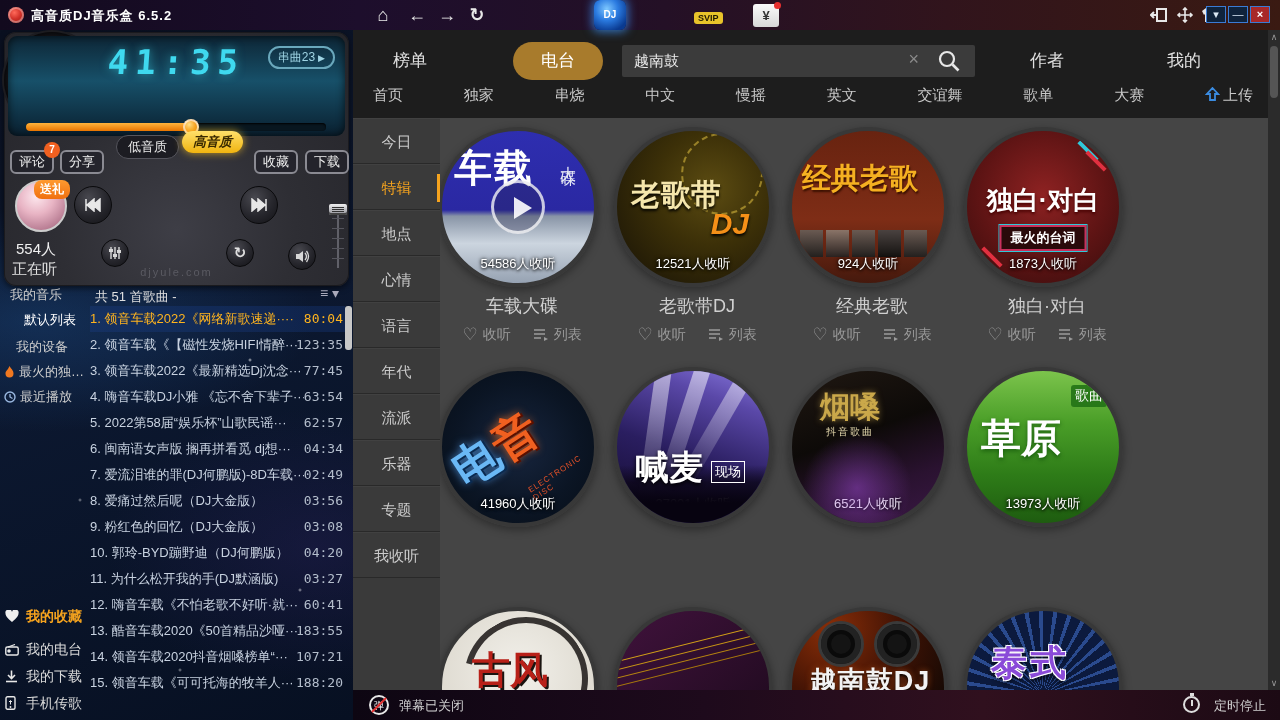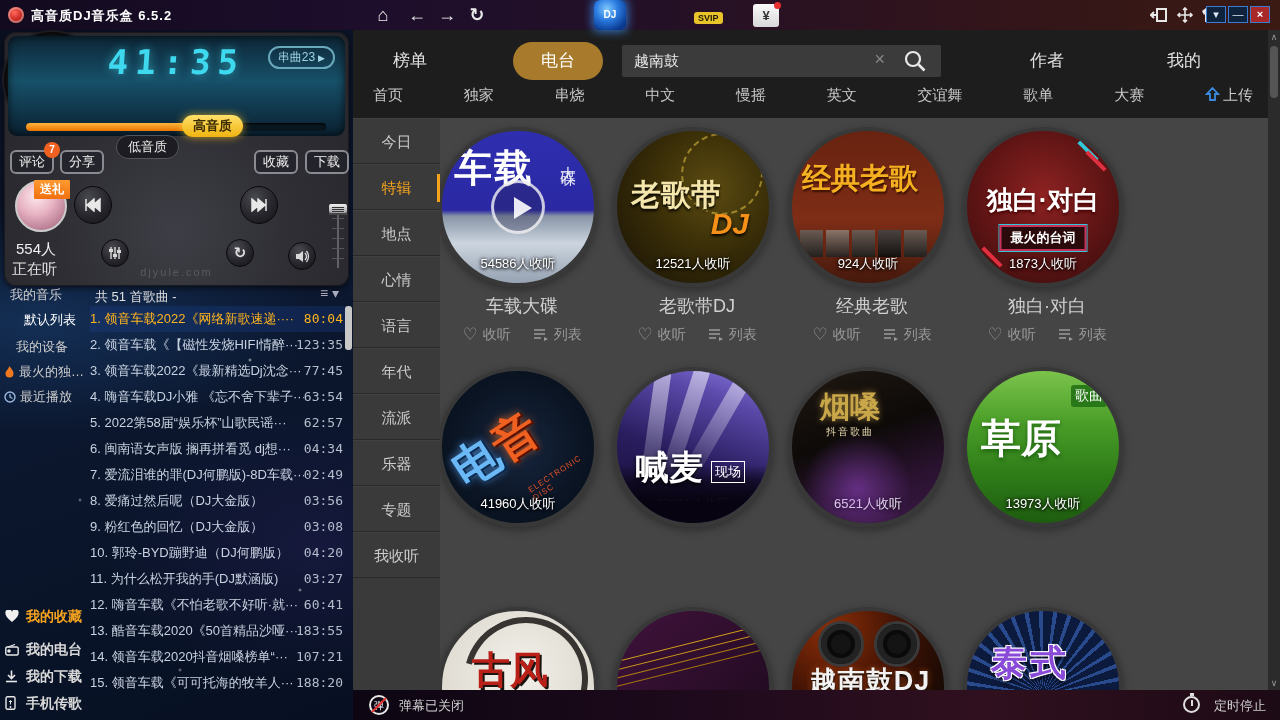--- a/index.html
+++ b/index.html
@@ -62,35 +62,35 @@
     color:#9fd0e0; font-size:13px; font-weight:bold; }
   #progress-track { position:absolute; left:18px; top:87px; width:300px; height:8px; border-radius:4px;
     background:#08161f; box-shadow:inset 0 1px 2px #000; cursor:pointer; }
   #progress-fill { height:100%; border-radius:4px; background:linear-gradient(180deg,#ffb43c,#e87400); }
   #progress-thumb { position:absolute; top:-4px; width:16px; height:16px; border-radius:50%;
     background:radial-gradient(circle at 35% 30%, #ffe08a 0%, #f5a020 55%, #d86a00 100%);
     border:2px solid rgba(255,255,255,.65); transform:translateX(-8px); }
 
   .pill { position:absolute; border-radius:14px; font-size:13px; padding:2px 11px; cursor:pointer; }
   #q-low { left:112px; top:103px; background:#1c1c22; color:#e8e8e8; border:1px solid #55555d; }
-  #q-high { left:178px; top:83px; background:linear-gradient(#ffe06a,#f0b410); color:#3a2a00; font-weight:bold;
-    box-shadow:0 0 8px rgba(255,200,40,.7); }
+  #q-high { left:178px; top:99px; background:linear-gradient(#ffe06a,#f0b410); color:#3a2a00; font-weight:bold;
+    box-shadow:0 0 8px rgba(255,200,40,.7);font-style:italic; }
   .deck-btn { position:absolute; border:2px solid #8a8a92; border-radius:6px; background:rgba(30,30,38,.55);
     color:#f0f0f0; font-size:13px; padding:1px 7px; cursor:pointer; }
   #btn-comment { left:6px; top:118px; }
   #comment-badge { position:absolute; left:40px; top:110px; width:16px; height:16px; border-radius:50%;
     background:#f06020; color:#fff; font-size:10px; text-align:center; line-height:16px; font-weight:bold; z-index:3; }
   #btn-share { left:56px; top:118px; }
   #btn-fav { left:250px; top:118px; }
   #btn-down { left:301px; top:118px; }
   #dj-avatar { position:absolute; left:11px; top:148px; width:52px; height:52px; border-radius:50%;
     background:radial-gradient(circle at 40% 30%, #fde8ee 0%, #e8b4c4 40%, #9a5a74 100%);
     border:2px solid #ccc; cursor:pointer; }
   #gift-badge { position:absolute; left:30px; top:148px; background:linear-gradient(#ff9a30,#f07010);
-    color:#fff; font-size:12px; font-weight:bold; padding:1px 6px; border-radius:1px; z-index:3; cursor:pointer; }
+    color:#fff; font-size:12px; font-weight:bold; padding:1px 6px; border-radius:8px; z-index:3; cursor:pointer; }
   #listeners-count { position:absolute; left:12px; top:208px; color:#f0f0f0; font-size:15px; }
   #listeners-label { position:absolute; left:8px; top:228px; color:#e0e0e0; font-size:15px; }
   .t-circle { position:absolute; border-radius:50%;
     background:radial-gradient(circle at 38% 30%, #48484f 0%, #26262c 55%, #121216 100%);
     border:1px solid #0a0a0c; display:flex; align-items:center; justify-content:center; cursor:pointer; }
   #btn-prev { left:70px; top:154px; width:38px; height:38px; }
   #btn-next { left:236px; top:154px; width:38px; height:38px; }
   #btn-eq   { left:97px;  top:207px; width:28px; height:28px; }
   #btn-loop { left:222px; top:207px; width:28px; height:28px; color:#e0e0e0; font-size:15px; font-weight:bold; }
   #btn-vol  { left:284px; top:210px; width:28px; height:28px; }
@@ -106,21 +106,21 @@
   #vol-handle { position:absolute; left:325px; top:172px; width:18px; height:11px; border-radius:2px;
     background:linear-gradient(#f0f0f0,#909098); box-shadow:inset 0 -2px 0 #444; cursor:pointer; }
   #vol-handle::before { content:""; position:absolute; left:3px; top:3px; width:12px; height:1px; background:#333; box-shadow:0 2px 0 #333, 0 4px 0 #333; }
   #watermark { position:absolute; left:0; top:234px; width:345px; text-align:center; color:#5a5a62;
     font-size:11px; letter-spacing:2px; }
 
   
   .lib-item { position:absolute; color:#ccc; font-size:13px; cursor:pointer; white-space:nowrap; }
   .lib-item.bright { color:#fff; }
   .lib-item .ic { display:inline-block; vertical-align:-2px; margin-right:4px; }
-  .lib-bottom { position:absolute; color:#d8d8d8; font-size:14px; cursor:pointer; white-space:nowrap;font-weight:bold; }
+  .lib-bottom { position:absolute; color:#d8d8d8; font-size:14px; cursor:pointer; white-space:nowrap; }
   .lib-bottom .ic { display:inline-block; width:16px; vertical-align:-2px; margin-right:5px; }
   .lib-bottom.hot { color:#f5a31e; font-weight:bold; }
 
   
   #songlist-header { position:absolute; left:95px; top:258px; color:#e0e0e0; font-size:13px; }
   #sort-icon { position:absolute; left:320px; top:255px; color:#aab; font-size:14px; cursor:pointer; }
   .song { position:absolute; left:90px; width:255px; height:26px; line-height:26px; font-size:13px;
     color:#c8d2e0; cursor:pointer; white-space:nowrap; }
   .song .ti { display:inline-block; max-width:200px; overflow:hidden; white-space:nowrap; vertical-align:top; }
   .song .du { position:absolute; right:2px; font-family:"DejaVu Sans Mono","Liberation Mono",monospace;
@@ -128,21 +128,21 @@
   .song.selected { background:rgba(30,70,150,.28); color:#ffb41e; }
   .song.selected .du { color:#ffb41e; }
   #list-scroll-thumb { position:absolute; left:345px; top:276px; width:7px; height:44px; border-radius:3px;
     background:#c8c8c8; cursor:pointer; }
 
   
   #main-top { position:absolute; left:353px; top:30px; width:915px; height:88px; background:#1d1d1d; }
   .tab { position:absolute; color:#e0e0e0; font-size:17px; cursor:pointer; }
   #tab-radio { position:absolute; left:160px; top:12px; width:90px; height:38px; border-radius:19px;
     background:#a87b2c; color:#fff; font-size:17px; text-align:center; line-height:38px; cursor:pointer; }
-  #search-box { position:absolute; left:269px; top:15px; width:319px; height:32px; background:#3b3b3b; border-radius:2px; }
+  #search-box { position:absolute; left:269px; top:15px; width:353px; height:32px; background:#3b3b3b; border-radius:2px; }
   #search-input { position:absolute; left:12px; top:0; width:250px; height:32px; background:transparent; border:0;
     outline:none; color:#ececec; font-size:15px; font-family:inherit; }
   #search-clear { position:absolute; right:56px; top:4px; color:#8a8a8a; font-size:18px; cursor:pointer; }
   #search-btn { position:absolute; right:14px; top:4px; width:24px; height:24px; cursor:pointer; }
   #subnav { position:absolute; left:20px; top:56px; width:880px; display:flex; justify-content:space-between;
     color:#c8c8c8; font-size:15px; }
   #subnav .sn { cursor:pointer; white-space:nowrap; }
   #upload-link { display:flex; align-items:center; gap:3px; color:#c8c8c8; cursor:pointer; }
 
   #cat-menu { position:absolute; left:353px; top:118px; width:87px; height:572px; background:#3a3a3a; }

